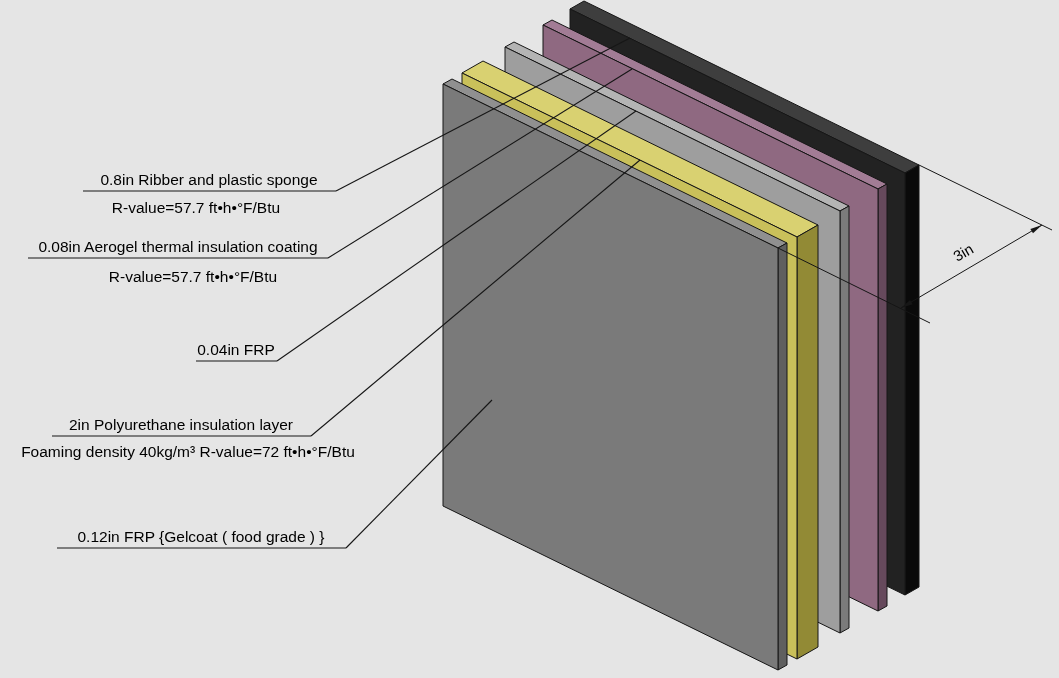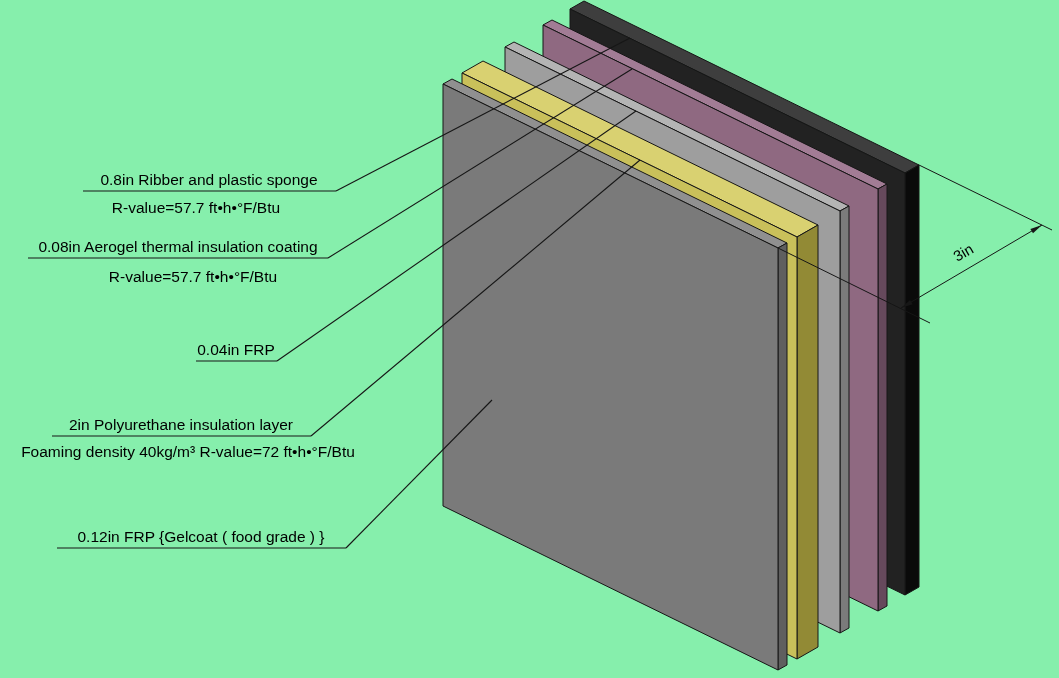--- a/index.html
+++ b/index.html
@@ -1,20 +1,20 @@
 <!DOCTYPE html>
 <html><head>
 <meta charset="utf-8">
 <style>
   html, body { margin: 0; padding: 0; background: #ffffff; }
   .stage {
     position: relative;
     width: 1059px;
     height: 678px;
-    background: #86efac;
+    background: #e5e5e5;
     overflow: hidden;
     font-family: "Liberation Sans", sans-serif;
   }
   svg { display: block; }
   svg polygon {
     stroke: #161616;
     stroke-width: 1;
     stroke-linejoin: round;
   }
   .leader {

